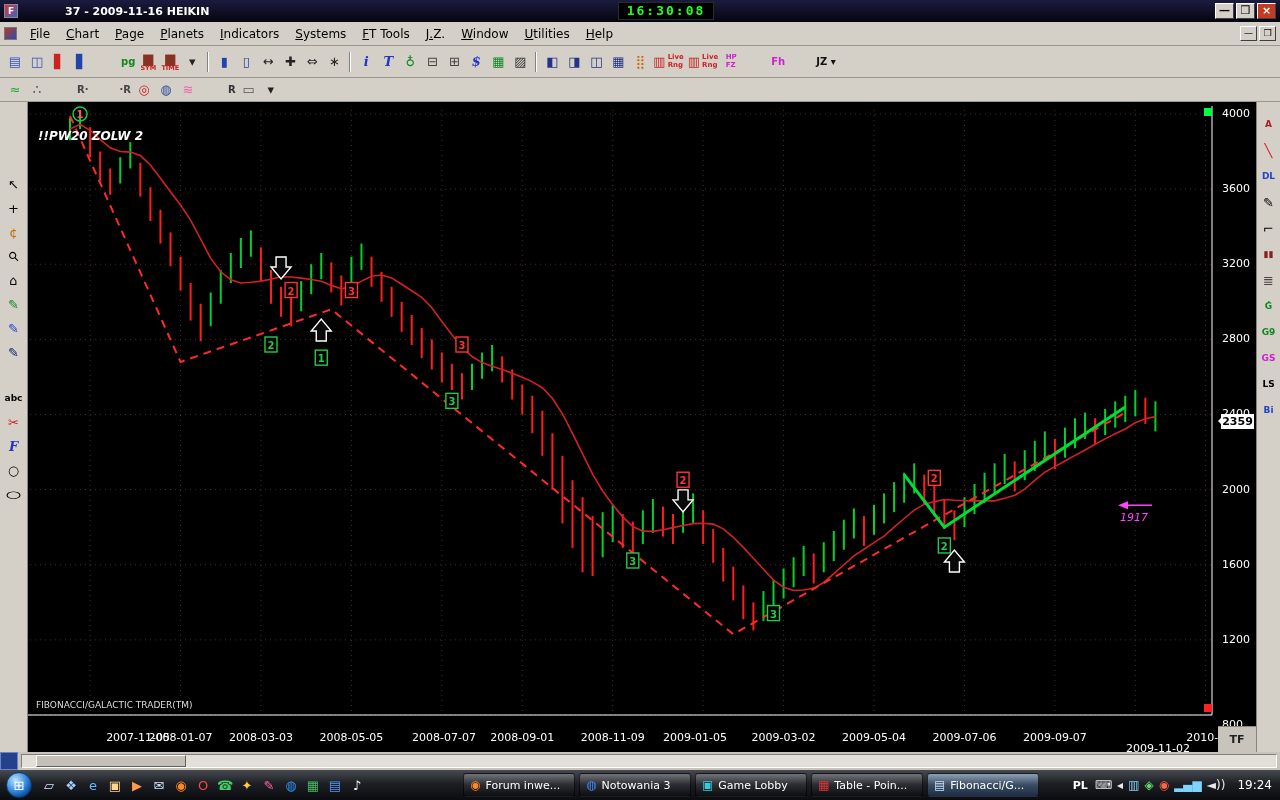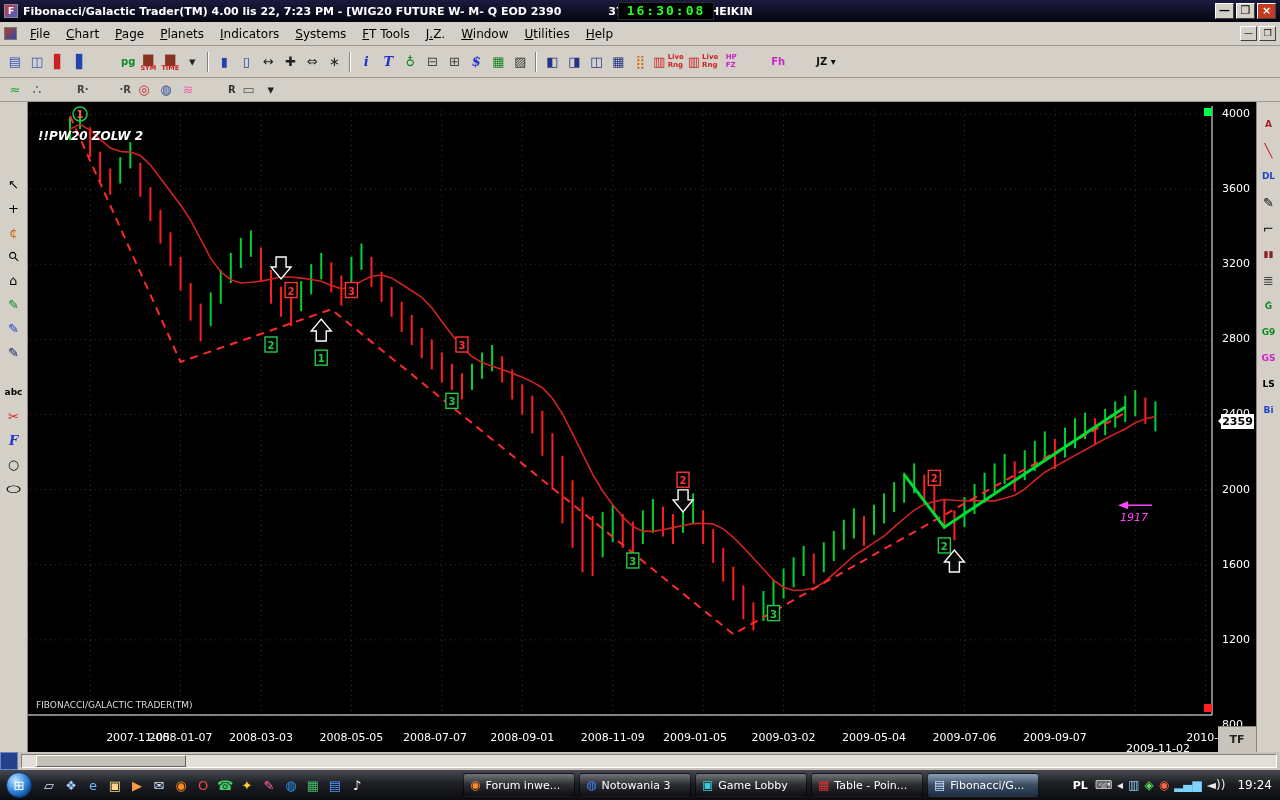--- a/index.html
+++ b/index.html
@@ -46,21 +46,21 @@
   .lines { font-size:7px; line-height:7.5px; font-weight:bold; text-align:left; }
   .vsep { width:2px; height:20px; border-left:1px solid #828282; border-right:1px solid #fff; margin:0 4px; }
 
   
   .workspace { display:flex; height:650px; flex:0 0 auto; }
   .tool-strip { background:#d4d0c8; display:flex; flex-direction:column; align-items:center; gap:4px; }
   #left-tools { width:28px; padding-top:72px; border-right:1px solid #8a867e; }
   #right-tools { width:24px; padding-top:12px; border-left:1px solid #8a867e; gap:6px; }
   .vtbtn { width:22px; height:20px; display:flex; align-items:center; justify-content:center; font-size:13px; }
   .vtbtn.small { font-size:9px; font-weight:bold; }
-  .vtbtn.gap { margin-top:16px; }
+  .vtbtn.gap { margin-top:22px; }
   .glyph.ellipse { display:inline-block; transform:scale(1.4,0.75); }
 
   .chart-area { position:relative; width:1228px; height:650px; background:#000; overflow:hidden; }
   #plot { position:absolute; left:0; top:0; display:block; }
   .y-axis { position:absolute; left:1190px; top:0; width:38px; height:622px; }
   .ylabel { position:absolute; left:4px; color:#fff; font-size:11px; }
   .x-axis { position:absolute; left:0; top:622px; width:1190px; height:28px; overflow:hidden; }
   .xlabel { position:absolute; top:7px; transform:translateX(-50%); color:#fff; font-size:11px; white-space:nowrap; }
   .last-price-box { position:absolute; left:1193px; width:33px; height:15px; background:#fff; color:#000;
                     font-size:11px; font-weight:bold; text-align:center; line-height:15px; }
@@ -95,21 +95,20 @@
   .tray-icon { font-size:12px; }
   .tray-time { font-size:12px; margin-right:2px; }
 </style>
 </head>
 <body>
 
 <div class="screen">
 
   <div class="titlebar">
     <span class="app-icon">F</span>
-    <span class="title-text">Fibonacci/Galactic Trader(TM) 4.00 lis 22,  7:23 PM - [WIG20 FUTURE W- M- Q EOD  2390</span>
     <span class="title-text2">37 - 2009-11-16 HEIKIN</span>
     <div class="clockbox">16:30:08</div>
     <div class="win-controls">
       <div class="win-btn">—</div>
       <div class="win-btn">❒</div>
       <div class="win-btn close">×</div>
     </div>
   </div>
 
   <div class="menubar">
@@ -501,21 +500,21 @@
           <div class="ylabel" style="top: 380.62px;">2000</div>
           <div class="ylabel" style="top: 455.744px;">1600</div>
           <div class="ylabel" style="top: 530.868px;">1200</div>
           <div class="ylabel" style="top: 616px;">800</div>
         </div>
       <div class="x-axis">
           <div class="xlabel" style="left: 62.1px; margin-left: 48px;">2007-11-05</div>
           <div class="xlabel" style="left: 152.55px;">2008-01-07</div>
           <div class="xlabel" style="left: 232.95px;">2008-03-03</div>
           <div class="xlabel" style="left: 323.4px;">2008-05-05</div>
-          <div class="xlabel" style="left: 407px;">2008-07-07</div>
+          <div class="xlabel" style="left: 416px;">2008-07-07</div>
           <div class="xlabel" style="left: 494.25px;">2008-09-01</div>
           <div class="xlabel" style="left: 584.7px;">2008-11-09</div>
           <div class="xlabel" style="left: 667px;">2009-01-05</div>
           <div class="xlabel" style="left: 755.55px;">2009-03-02</div>
           <div class="xlabel" style="left: 846px;">2009-05-04</div>
           <div class="xlabel" style="left: 936.45px;">2009-07-06</div>
           <div class="xlabel" style="left: 1026.9px;">2009-09-07</div>
           <div class="xlabel" style="left: 1130px; margin-top: 11px;">2009-11-02</div>
           <div class="xlabel" style="left: 1177.65px;">2010-0</div>
         </div>

